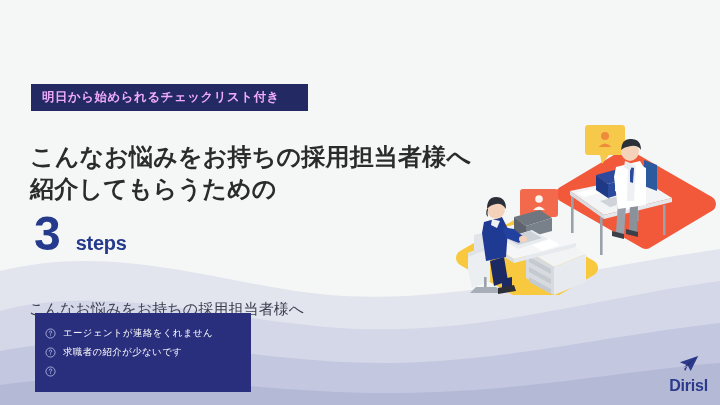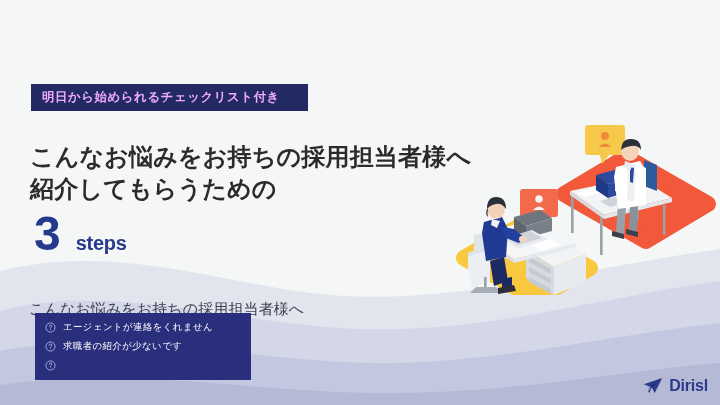--- a/index.html
+++ b/index.html
@@ -39,38 +39,38 @@
   .steps-word{font-size:20px;font-weight:700;line-height:1;margin-left:16px;letter-spacing:-.3px;}
 
   
   .caption{
     position:absolute;left:29px;top:294px;
     font-size:15px;color:#3a3f50;letter-spacing:.1px;white-space:nowrap;margin-top:6px;
   }
 
   
   .painbox{
-    position:absolute;left:35px;top:313px;width:216px;height:67px;
+    position:absolute;left:35px;top:313px;width:216px;height:79px;
     background:#2a2f7d;
     display:flex;flex-direction:column;justify-content:center;
     padding:0 0 0 10px;box-sizing:border-box;
   }
   .pain-item{
     display:flex;align-items:center;gap:7px;
     height:19px;color:#ffffff;font-size:9.4px;letter-spacing:.45px;white-space:nowrap;
   }
   .q-icon{width:11px;height:11px;flex:0 0 11px;display:block;}
 
   
   .illus{position:absolute;left:440px;top:105px;width:280px;height:190px;}
 
   
   .logo{
     position:absolute;right:12px;bottom:11px;
-    display:flex;align-items:center;gap:6px;
+    display:flex;align-items:center;gap:6px;flex-direction:column;
   }
   .logo-mark{width:20px;height:17px;display:block;}
   .logo-text{
     color:#2c3a8c;font-size:16px;font-weight:700;letter-spacing:-.2px;line-height:1;
   }
 </style>
 </head>
 <body>
 
 <div class="slide">

